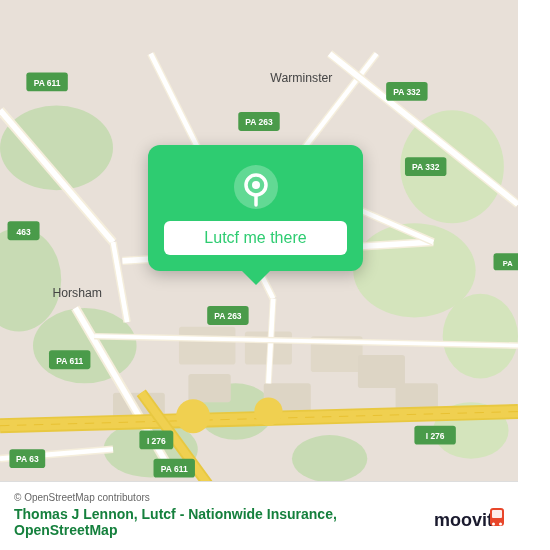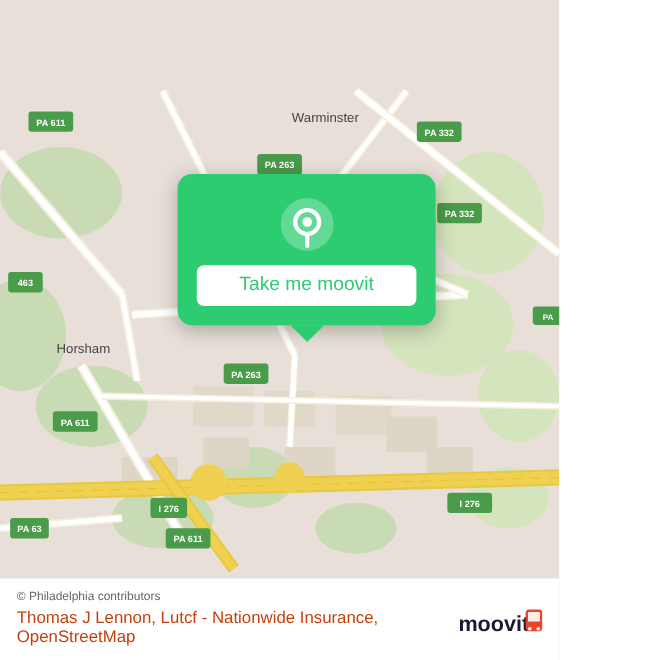--- a/index.html
+++ b/index.html
@@ -5,21 +5,21 @@
     * { margin: 0; padding: 0; box-sizing: border-box; }
     body {
       width: 550px;
       height: 550px;
       overflow: hidden;
       font-family: Arial, sans-serif;
       position: relative;
     }
 
     #map-container {
-      width: 466px;
+      width: 518px;
       height: 550px;
       position: relative;
       background-color: #e8e0d8;
       overflow: hidden;
     }
 
     
     .map-svg {
       position: absolute;
       top: 0; left: 0;
@@ -39,22 +39,22 @@
     }
 
     .copyright {
       font-size: 10px;
       color: #666;
       margin-bottom: 3px;
     }
 
     .location-name {
       font-size: 14px;
-      color: #c2410c;
-      font-weight: 400;
+      color: #15803d;
+      font-weight: 700;
     }
 
     .moovit-logo {
       position: absolute;
       bottom: 18px;
       right: 14px;
       display: flex;
       align-items: center;
       gap: 2px;
     }
@@ -222,25 +222,25 @@
 
   <div class="popup-card">
 
     <svg class="pin-icon" viewBox="0 0 48 48" xmlns="http://www.w3.org/2000/svg">
       <circle cx="24" cy="24" r="22" fill="rgba(255,255,255,0.25)"></circle>
       <circle cx="24" cy="22" r="10" fill="none" stroke="white" stroke-width="3.5"></circle>
       <circle cx="24" cy="22" r="4" fill="white"></circle>
       <line x1="24" y1="32" x2="24" y2="42" stroke="white" stroke-width="3.5" stroke-linecap="round"></line>
     </svg>
 
-    <button class="take-me-btn">Take me moovit</button>
+    <button class="take-me-btn">Lutcf me there</button>
   </div>
 
   <div class="info-bar">
-    <div class="copyright">© Philadelphia contributors</div>
+    <div class="copyright">© OpenStreetMap contributors</div>
     <div class="location-name">
       <span>Thomas J Lennon, Lutcf - Nationwide Insurance,</span>
       <br>
       <span>OpenStreetMap</span>
     </div>
 
     <div class="moovit-logo">
       <svg width="70" height="26" viewBox="0 0 70 26" xmlns="http://www.w3.org/2000/svg">
 
         <text x="0" y="20" font-size="18" fill="#1a1a2e" font-weight="700" font-family="Arial">moovit</text>

